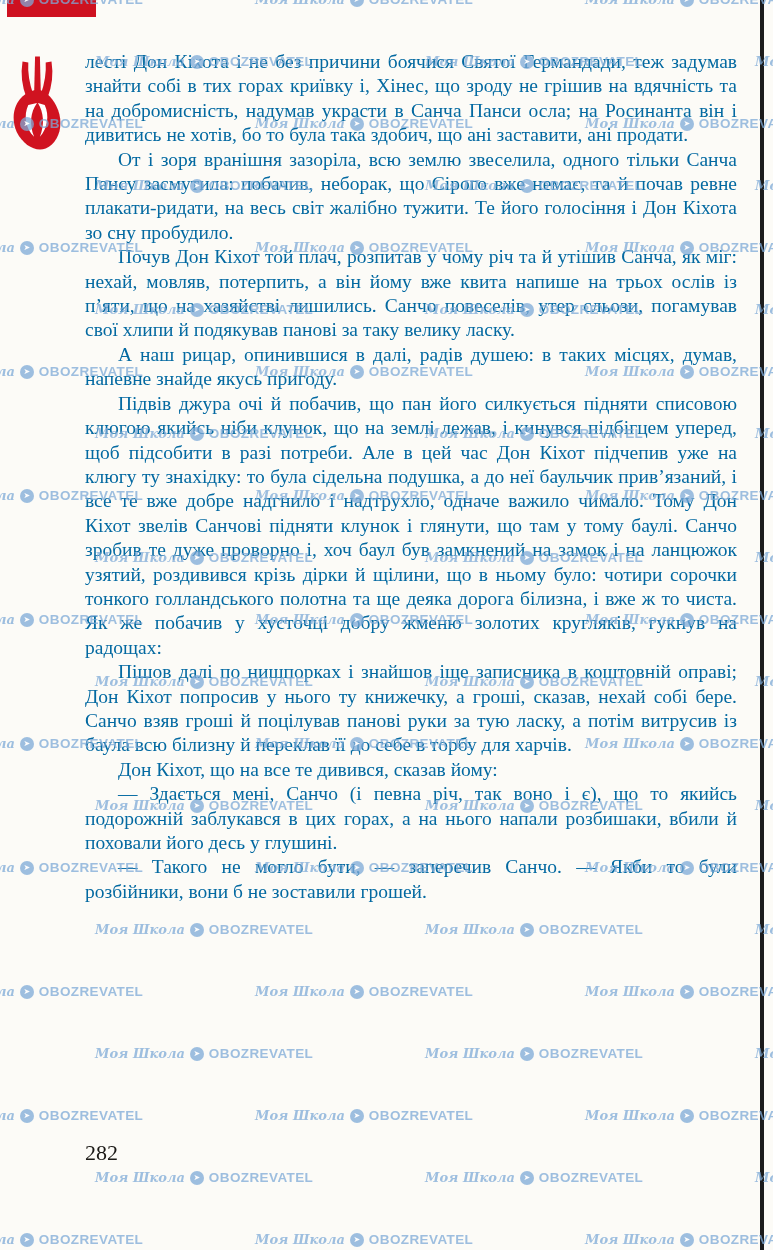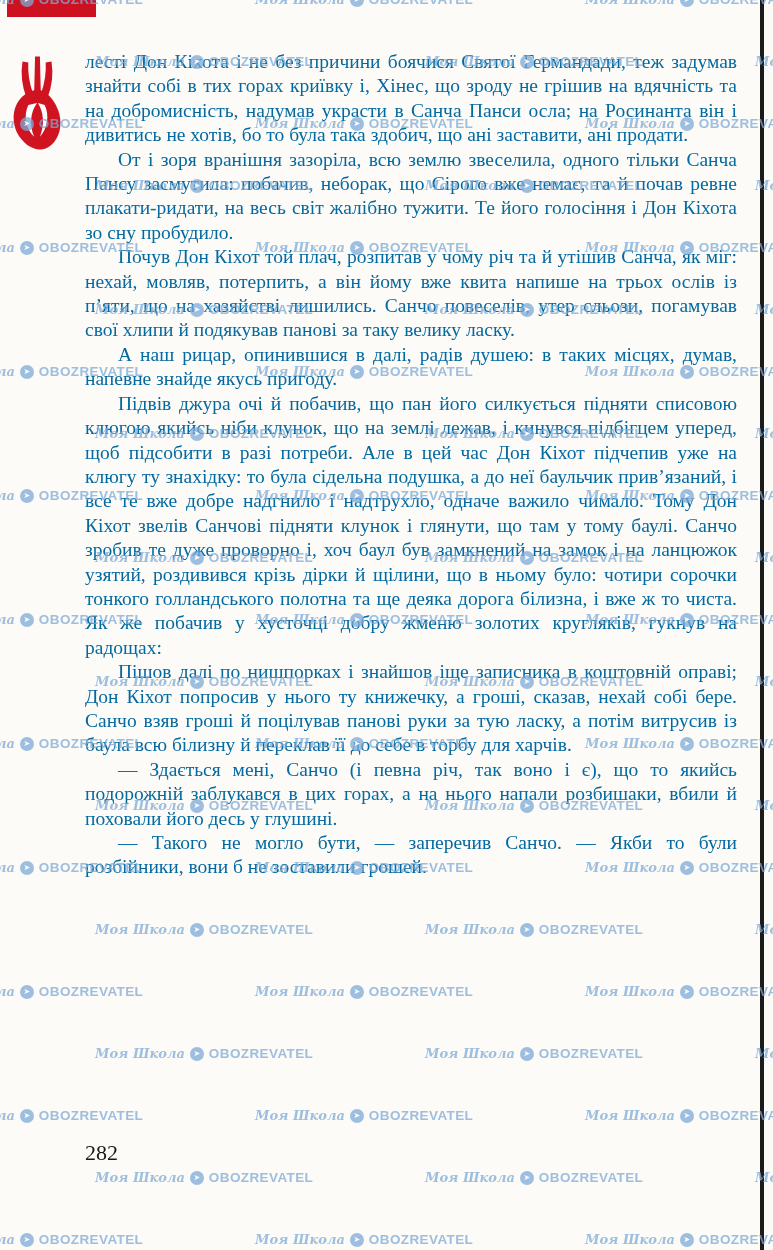--- a/index.html
+++ b/index.html
@@ -133,20 +133,21 @@
 
   <div class="right-edge"></div>
 
   <div class="text-block">
     <p class="cont">лесті Дон Кіхота і не без причини боячися Святої Германдади, теж задумав знайти собі в тих горах криївку і, Хінес, що зроду не грішив на вдячність та на добромисність, надумав украсти в Санча Панси осла; на Росинанта він і дивитись не хотів, бо то була така здобич, що ані заставити, ані продати.</p>
     <p>От і зоря вранішня зазоріла, всю землю звеселила, одного тільки Санча Пансу засмутила: побачив, неборак, що Сірого вже немає, та й почав ревне плакати-ридати, на весь світ жалібно тужити. Те його голосіння і Дон Кіхота зо сну пробудило.</p>
     <p>Почув Дон Кіхот той плач, розпитав у чому річ та й утішив Санча, як міг: нехай, мовляв, потерпить, а він йому вже квита напише на трьох ослів із п’яти, що на хазяйстві лишились. Санчо повеселів, утер сльози, погамував свої хлипи й подякував панові за таку велику ласку.</p>
     <p>А наш рицар, опинившися в далі, радів душею: в таких місцях, думав, напевне знайде якусь пригоду.</p>
     <p>Підвів джура очі й побачив, що пан його силкується підняти списовою клюгою якийсь ніби клунок, що на землі лежав, і кинувся підбігцем уперед, щоб підсобити в разі потреби. Але в цей час Дон Кіхот підчепив уже на клюгу ту знахідку: то була сідельна подушка, а до неї баульчик прив’язаний, і все те вже добре надгнило і надтрухло, одначе важило чимало. Тому Дон Кіхот звелів Санчові підняти клунок і глянути, що там у тому баулі. Санчо зробив те дуже проворно і, хоч баул був замкнений на замок і на ланцюжок узятий, роздивився крізь дірки й щілини, що в ньому було: чотири сорочки тонкого голландського полотна та ще деяка дорога білизна, і вже ж то чиста. Як же побачив у хусточці добру жменю золотих кругляків, гукнув на радощах:</p>
     <p>Пішов далі по нишпорках і знайшов іще записника в коштовній оправі; Дон Кіхот попросив у нього ту книжечку, а гроші, сказав, нехай собі бере. Санчо взяв гроші й поцілував панові руки за тую ласку, а потім витрусив із баула всю білизну й переклав її до себе в торбу для харчів.</p>
+    <p>Дон Кіхот, що на все те дивився, сказав йому:</p>
     <p>— Здається мені, Санчо (і певна річ, так воно і є), що то якийсь подорожній заблукався в цих горах, а на нього напали розбишаки, вбили й поховали його десь у глушині.</p>
     <p>— Такого не могло бути, — заперечив Санчо. — Якби то були розбійники, вони б не зоставили грошей.</p>
   </div>
 
   <div class="page-number">282</div>
 
   <div class="watermark-layer">
       <div class="wm" style="left: -75px; top: -8px;">
         <span class="wm-script">Моя Школа</span>
         <span class="wm-icon">➤</span>

